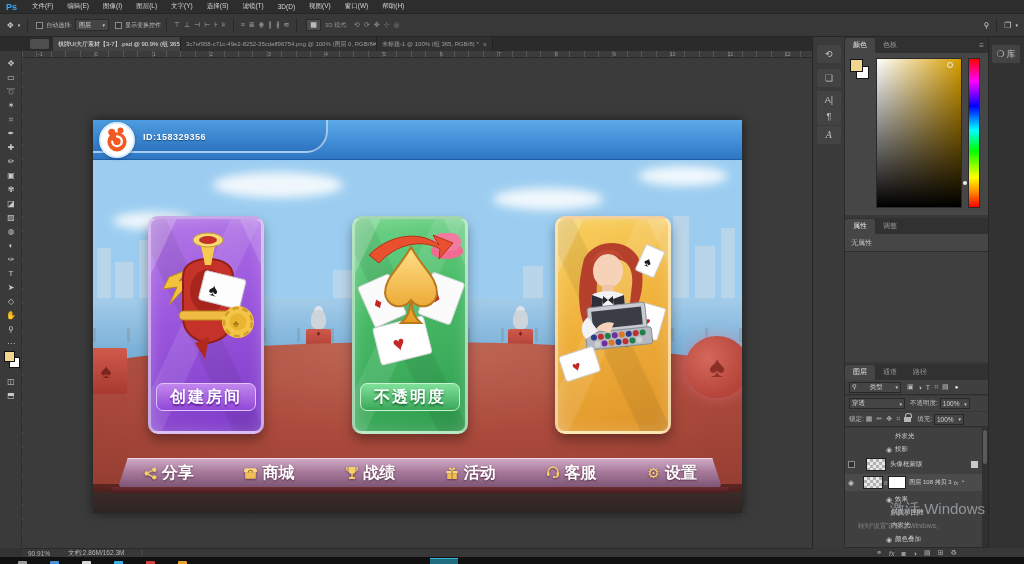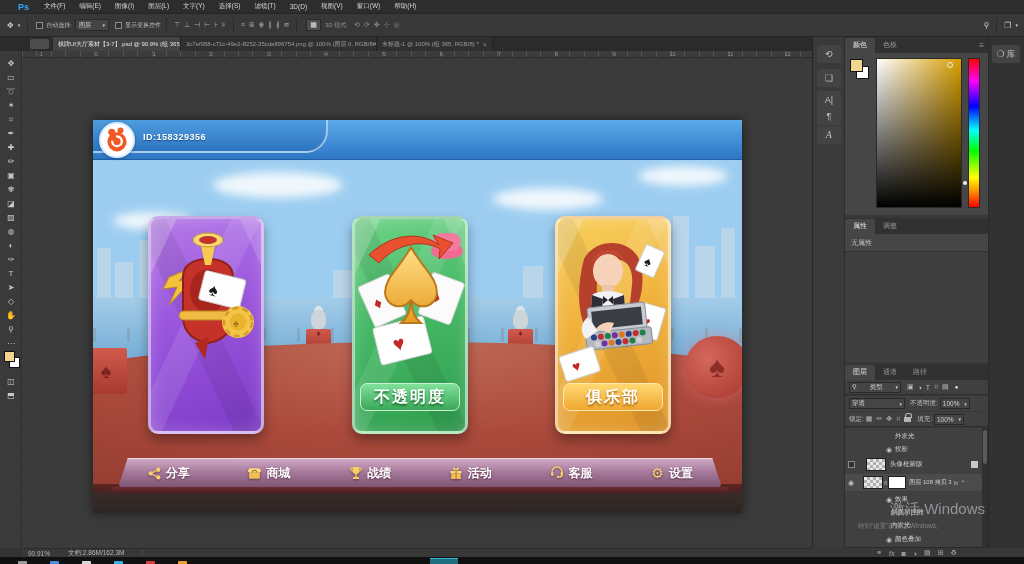--- a/index.html
+++ b/index.html
@@ -2,21 +2,21 @@
 <html><head>
 <meta charset="utf-8">
 <style>
   * { margin:0; padding:0; box-sizing:border-box; }
   html,body { width:1024px; height:564px; overflow:hidden; background:#1a1a1a;
     font-family:"Liberation Sans","DejaVu Sans",sans-serif; }
   #root { position:relative; width:1024px; height:564px; background:#383838; color:#c8c8c8; font-size:7px; }
   .abs { position:absolute; }
 
   
-  #menubar { left:0; top:0; width:1024px; height:14px; background:#2d2d2d; display:flex; align-items:center; gap:0; border-bottom:1px solid #262626;padding-left:12px;}
+  #menubar { left:0; top:0; width:1024px; height:14px; background:#2d2d2d; display:flex; align-items:center; gap:0; border-bottom:1px solid #262626;}
   #ps-logo { color:#31a8ff; font-weight:bold; font-size:9px; padding:0 8px 0 6px; }
   .mi { padding:0 7px; font-size:6.5px; color:#d4d4d4; cursor:default; }
   #optionsbar { left:0; top:14px; width:1024px; height:23px; background:#383838; border-bottom:1px solid #262626; display:flex; align-items:center; font-size:6px; color:#bdbdbd; }
   .opt-icon { color:#cfcfcf; font-size:8px; padding:0 2px; }
   .opt-sep { width:1px; height:14px; background:#2a2a2a; margin:0 5px; }
   .checkbox { width:7px; height:7px; border:1px solid #8a8a8a; background:#303030; display:inline-block; margin:0 3px; }
   .dd-box { display:inline-flex; align-items:center; justify-content:space-between; background:#454545; border:1px solid #292929; height:12px; padding:0 3px; margin:0 3px; color:#d0d0d0; }
   .align-gp { display:flex; gap:4px; padding:0 2px; color:#a8a8a8; font-size:7px; }
   .grid-btn { background:#4d4d4d; border:1px solid #2a2a2a; padding:1px 3px; margin:0 4px; color:#e0e0e0; font-size:7px; }
   #tabbar { left:0; top:37px; width:1024px; height:14px; background:#2b2b2b; display:flex; align-items:flex-end; }
@@ -82,21 +82,21 @@
   .cart { position:absolute; left:0; top:6px; }
 
   #navbar { position:absolute; left:25px; top:338px; width:604px; height:30px;
     background:linear-gradient(#d2acc8 0%, #a87b9c 45%, #7c5374 100%);
     border-radius:6px; clip-path:polygon(1.6% 0, 98.4% 0, 100% 100%, 0 100%);
     box-shadow:inset 0 1px 0 rgba(255,255,255,.55), 0 3px 4px rgba(40,10,20,.4);
     display:flex; align-items:center; justify-content:space-around; }
   #navbase { position:absolute; left:18px; top:367px; width:618px; height:6px; background:linear-gradient(#6e2c30,#4c1d1f); border-radius:0 0 5px 5px; }
   .nav-item { display:flex; align-items:center; gap:4px; }
   .nav-icn { width:15px; height:15px; display:flex; align-items:center; justify-content:center; filter:drop-shadow(0 1px 1px rgba(60,20,40,.6)); }
-  .nav-lbl { color:#fff; font-size:12px; font-weight:bold; text-shadow:0 1px 2px rgba(70,25,50,.8); }
+  .nav-lbl { color:#fff; font-size:16px; font-weight:bold; text-shadow:0 1px 2px rgba(70,25,50,.8); }
   .gear-glyph { color:#f6cf6a; font-size:14px; line-height:14px; }
 
   
   #rdivider { left:812px; top:37px; width:1px; height:511px; background:#262626; }
   #collapsed { left:813px; top:37px; width:32px; height:511px; background:#3a3a3a; border-right:1px solid #2c2c2c; }
   .cicon { position:absolute; left:4px; width:24px; height:18px; background:#434343; border-radius:2px; color:#c2c2c2;
     font-size:9px; display:flex; align-items:center; justify-content:center; }
   #rcol { left:845px; top:37px; width:143px; height:511px; background:#383838; }
   .panel-tabs { position:absolute; left:0; width:143px; height:16px; background:#313131; display:flex; align-items:flex-end; }
   .ptab { padding:2px 8px 3px; font-size:7px; color:#979797; }
@@ -325,20 +325,21 @@
           <ellipse cx="57" cy="15" rx="9" ry="4" fill="#c53229"></ellipse>
           <g transform="rotate(14 72 66)">
             <rect x="50" y="50" width="42" height="30" rx="3" fill="#fdfdfd" stroke="#cccccc"></rect>
             <text x="58" y="73" font-size="17" fill="#1a1a1a">♠</text>
           </g>
           <circle cx="87" cy="97" r="16" fill="#f3c547"></circle>
           <circle cx="87" cy="97" r="14" fill="none" stroke="#d49c2c" stroke-width="2.5" stroke-dasharray="6 4"></circle>
           <circle cx="87" cy="97" r="8.5" fill="#eab433"></circle>
           <text x="82" y="102" font-size="11" fill="#a87818">♠</text>
         </svg>
+        <div class="gcard-label">创建房间</div>
       </div>
 
       <div id="card2" class="gcard">
         <div class="facets"></div>
         <svg class="cart" width="112" height="150" viewBox="0 0 112 150">
           <defs>
             <linearGradient id="gold2" x1="0" y1="0" x2="0" y2="1">
               <stop offset="0" stop-color="#ffe08a"></stop>
                 <stop offset="1" stop-color="#e89c20"></stop>
             </linearGradient>
@@ -402,21 +403,20 @@
               <circle cx="74" cy="117" r="3" fill="#208048"></circle>
             <circle cx="81" cy="117" r="3" fill="#d0d0d0"></circle>
           </g>
           <path d="M30,92 C22,98 22,108 28,114 L40,106 Z" fill="#f2f2f4"></path>
           <path d="M38,104 C42,98 50,96 56,98 L52,108 Z" fill="#f6d2b8"></path>
           <g transform="rotate(-18 22 140)">
               <rect x="4" y="126" width="36" height="26" rx="3" fill="#ffffff" stroke="#cfcfcf"></rect>
               <text x="14" y="145" font-size="14" fill="#c22828">♥</text>
             </g>
         </svg>
-        <div class="gcard-label">俱乐部</div>
       </div>
 
       <div id="navbar">
         <div class="nav-item">
           <span class="nav-icn">
             <svg width="13" height="13" viewBox="0 0 12 12" fill="#f6cf6a">
                 <circle cx="2.5" cy="6" r="2"></circle>
                 <circle cx="9.5" cy="2.5" r="2"></circle>
                 <circle cx="9.5" cy="9.5" r="2"></circle>
                 <path d="M4 5.2 8 3M4 6.8 8 9" stroke="#f6cf6a" stroke-width="1.2" fill="none"></path>

